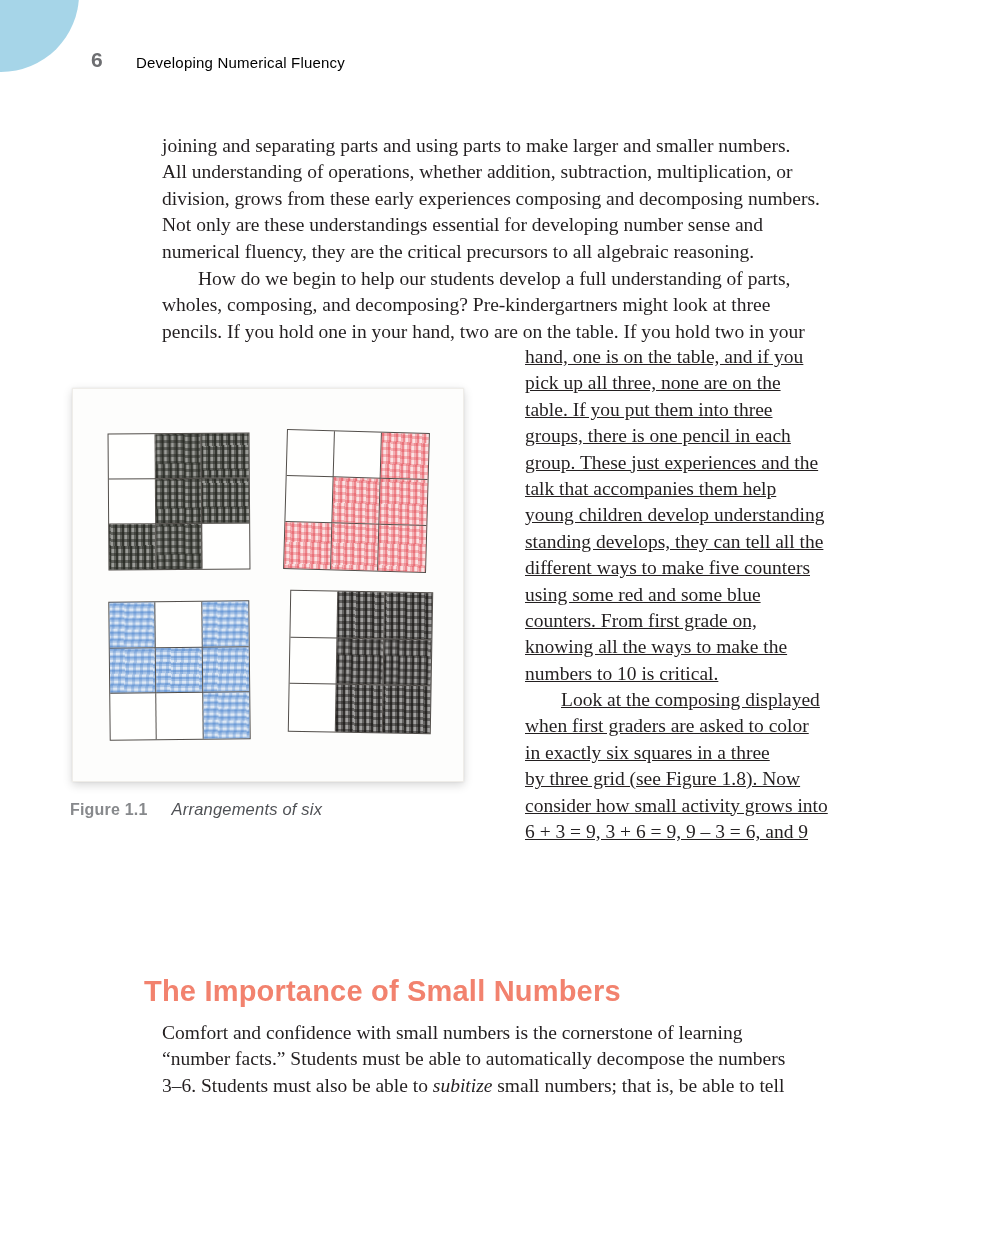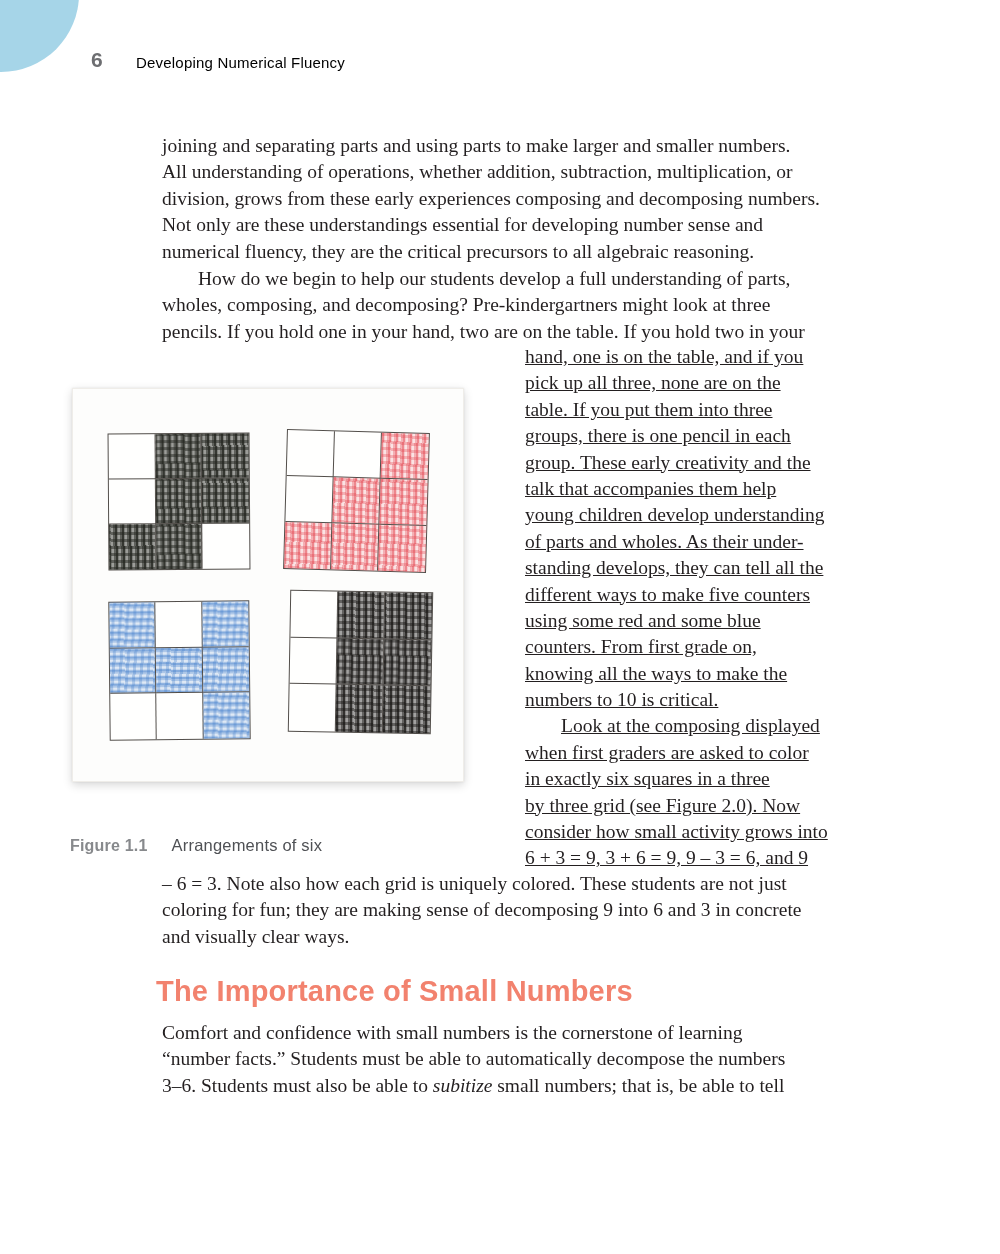--- a/index.html
+++ b/index.html
@@ -26,21 +26,21 @@
   .textblock{position:absolute;}
   .line{height:26.4px; line-height:26.4px; font-size:19.5px; white-space:nowrap;}
   .line.indent{padding-left:36px;}
   #para1{left:162px; top:133px;}
   #para2-intro{left:162px; top:266px;}
   #right-col{left:525px; top:344px;text-decoration:underline;}
   #para2-cont{left:162px; top:871px;}
   #para4{left:162px; top:1020px;}
   
   #section-heading{
-    position:absolute; left:156px; top:975px;
+    position:absolute; left:144px; top:975px;
     font-family:"Liberation Sans", sans-serif; font-size:29px; font-weight:600;
     letter-spacing:.2px;
   }
   
   #figure-card{
     position:absolute; left:72px; top:388px; width:390px; height:392px;
     background:#fdfdfc; border:1px solid #efede9;
     box-shadow:0 3px 9px rgba(0,0,0,.16), 0 0 2px rgba(0,0,0,.08);
   }
   .grid3{
@@ -51,21 +51,21 @@
   }
   .g-cell{border-right:1.4px solid var(--line); border-bottom:1.4px solid var(--line);}
   .g-cell:nth-child(3n){border-right:none;}
   .g-cell:nth-child(n+7){border-bottom:none;}
   
   #figure-caption{
     position:absolute; left:70px; top:800px;
     font-family:"Liberation Sans", sans-serif; display:flex; align-items:baseline; gap:24px;
   }
   #figure-caption .cap-label{font-size:16px; font-weight:bold; color:#87898c; letter-spacing:.2px;}
-  #figure-caption .cap-text{font-size:16.5px; color:#4f5155; letter-spacing:.2px;margin-top:36px;}
+  #figure-caption .cap-text{font-size:16.5px; font-style:italic; color:#4f5155; letter-spacing:.2px;}
 </style>
 </head>
 <body>
 
 <div id="page">
 
   <div id="corner-blob" style="background: rgb(166, 213, 232);"></div>
 
   <div id="page-number">6</div>
   <div id="running-head">Developing Numerical Fluency</div>
@@ -129,48 +129,42 @@
         <div class="g-cell" style="background: repeating-linear-gradient(89deg, rgba(23, 21, 19, 0.8) 0px, rgba(23, 21, 19, 0.8) 2px, rgba(23, 21, 19, 0.224) 2px, rgba(23, 21, 19, 0.224) 3px, rgba(23, 21, 19, 0) 3px, rgba(23, 21, 19, 0) 5px, rgba(23, 21, 19, 0.45) 5px, rgba(23, 21, 19, 0.45) 7px), repeating-linear-gradient(2deg, rgba(23, 21, 19, 0.45) 0px, rgba(23, 21, 19, 0.45) 3px, rgba(23, 21, 19, 0) 3px, rgba(23, 21, 19, 0) 7px), rgba(23, 21, 19, 0.4);"></div>
         <div class="g-cell" style="background: repeating-linear-gradient(89deg, rgba(23, 21, 19, 0.8) 0px, rgba(23, 21, 19, 0.8) 2px, rgba(23, 21, 19, 0.224) 2px, rgba(23, 21, 19, 0.224) 3px, rgba(23, 21, 19, 0) 3px, rgba(23, 21, 19, 0) 5px, rgba(23, 21, 19, 0.45) 5px, rgba(23, 21, 19, 0.45) 7px), repeating-linear-gradient(2deg, rgba(23, 21, 19, 0.45) 0px, rgba(23, 21, 19, 0.45) 3px, rgba(23, 21, 19, 0) 3px, rgba(23, 21, 19, 0) 7px), rgba(23, 21, 19, 0.4);"></div>
       </div>
     </div>
 
   <div id="right-col" class="textblock">
       <div class="line">hand, one is on the table, and if you</div>
       <div class="line">pick up all three, none are on the</div>
       <div class="line">table. If you put them into three</div>
       <div class="line">groups, there is one pencil in each</div>
-      <div class="line">group. These early creativity and the</div>
+      <div class="line">group. These just experiences and the</div>
       <div class="line">talk that accompanies them help</div>
       <div class="line">young children develop understanding</div>
-      <div class="line">of parts and wholes. As their under-</div>
       <div class="line">standing develops, they can tell all the</div>
       <div class="line">different ways to make five counters</div>
       <div class="line">using some red and some blue</div>
       <div class="line">counters. From first grade on,</div>
       <div class="line">knowing all the ways to make the</div>
       <div class="line">numbers to 10 is critical.</div>
       <div class="line indent">Look at the composing displayed</div>
       <div class="line">when first graders are asked to color</div>
       <div class="line">in exactly six squares in a three</div>
-      <div class="line">by three grid (see Figure 2.0). Now</div>
+      <div class="line">by three grid (see Figure 1.8). Now</div>
       <div class="line">consider how small activity grows into</div>
       <div class="line">6 + 3 = 9, 3 + 6 = 9, 9 – 3 = 6, and 9</div>
     </div>
 
   <div id="figure-caption">
     <span class="cap-label">Figure 1.1</span>
     <span class="cap-text">Arrangements of six</span>
   </div>
 
-  <div id="para2-cont" class="textblock">
-      <div class="line">– 6 = 3. Note also how each grid is uniquely colored. These students are not just</div>
-      <div class="line">coloring for fun; they are making sense of decomposing 9 into 6 and 3 in concrete</div>
-      <div class="line">and visually clear ways.</div>
-    </div>
 
   <div id="section-heading" style="color: rgb(242, 130, 110);">The Importance of Small Numbers</div>
 
   <div id="para4" class="textblock">
       <div class="line">Comfort and confidence with small numbers is the cornerstone of learning</div>
       <div class="line">“number facts.” Students must be able to automatically decompose the numbers</div>
       <div class="line">3–6. Students must also be able to <i>subitize</i> small numbers; that is, be able to tell</div>
     </div>
 
 </div>

